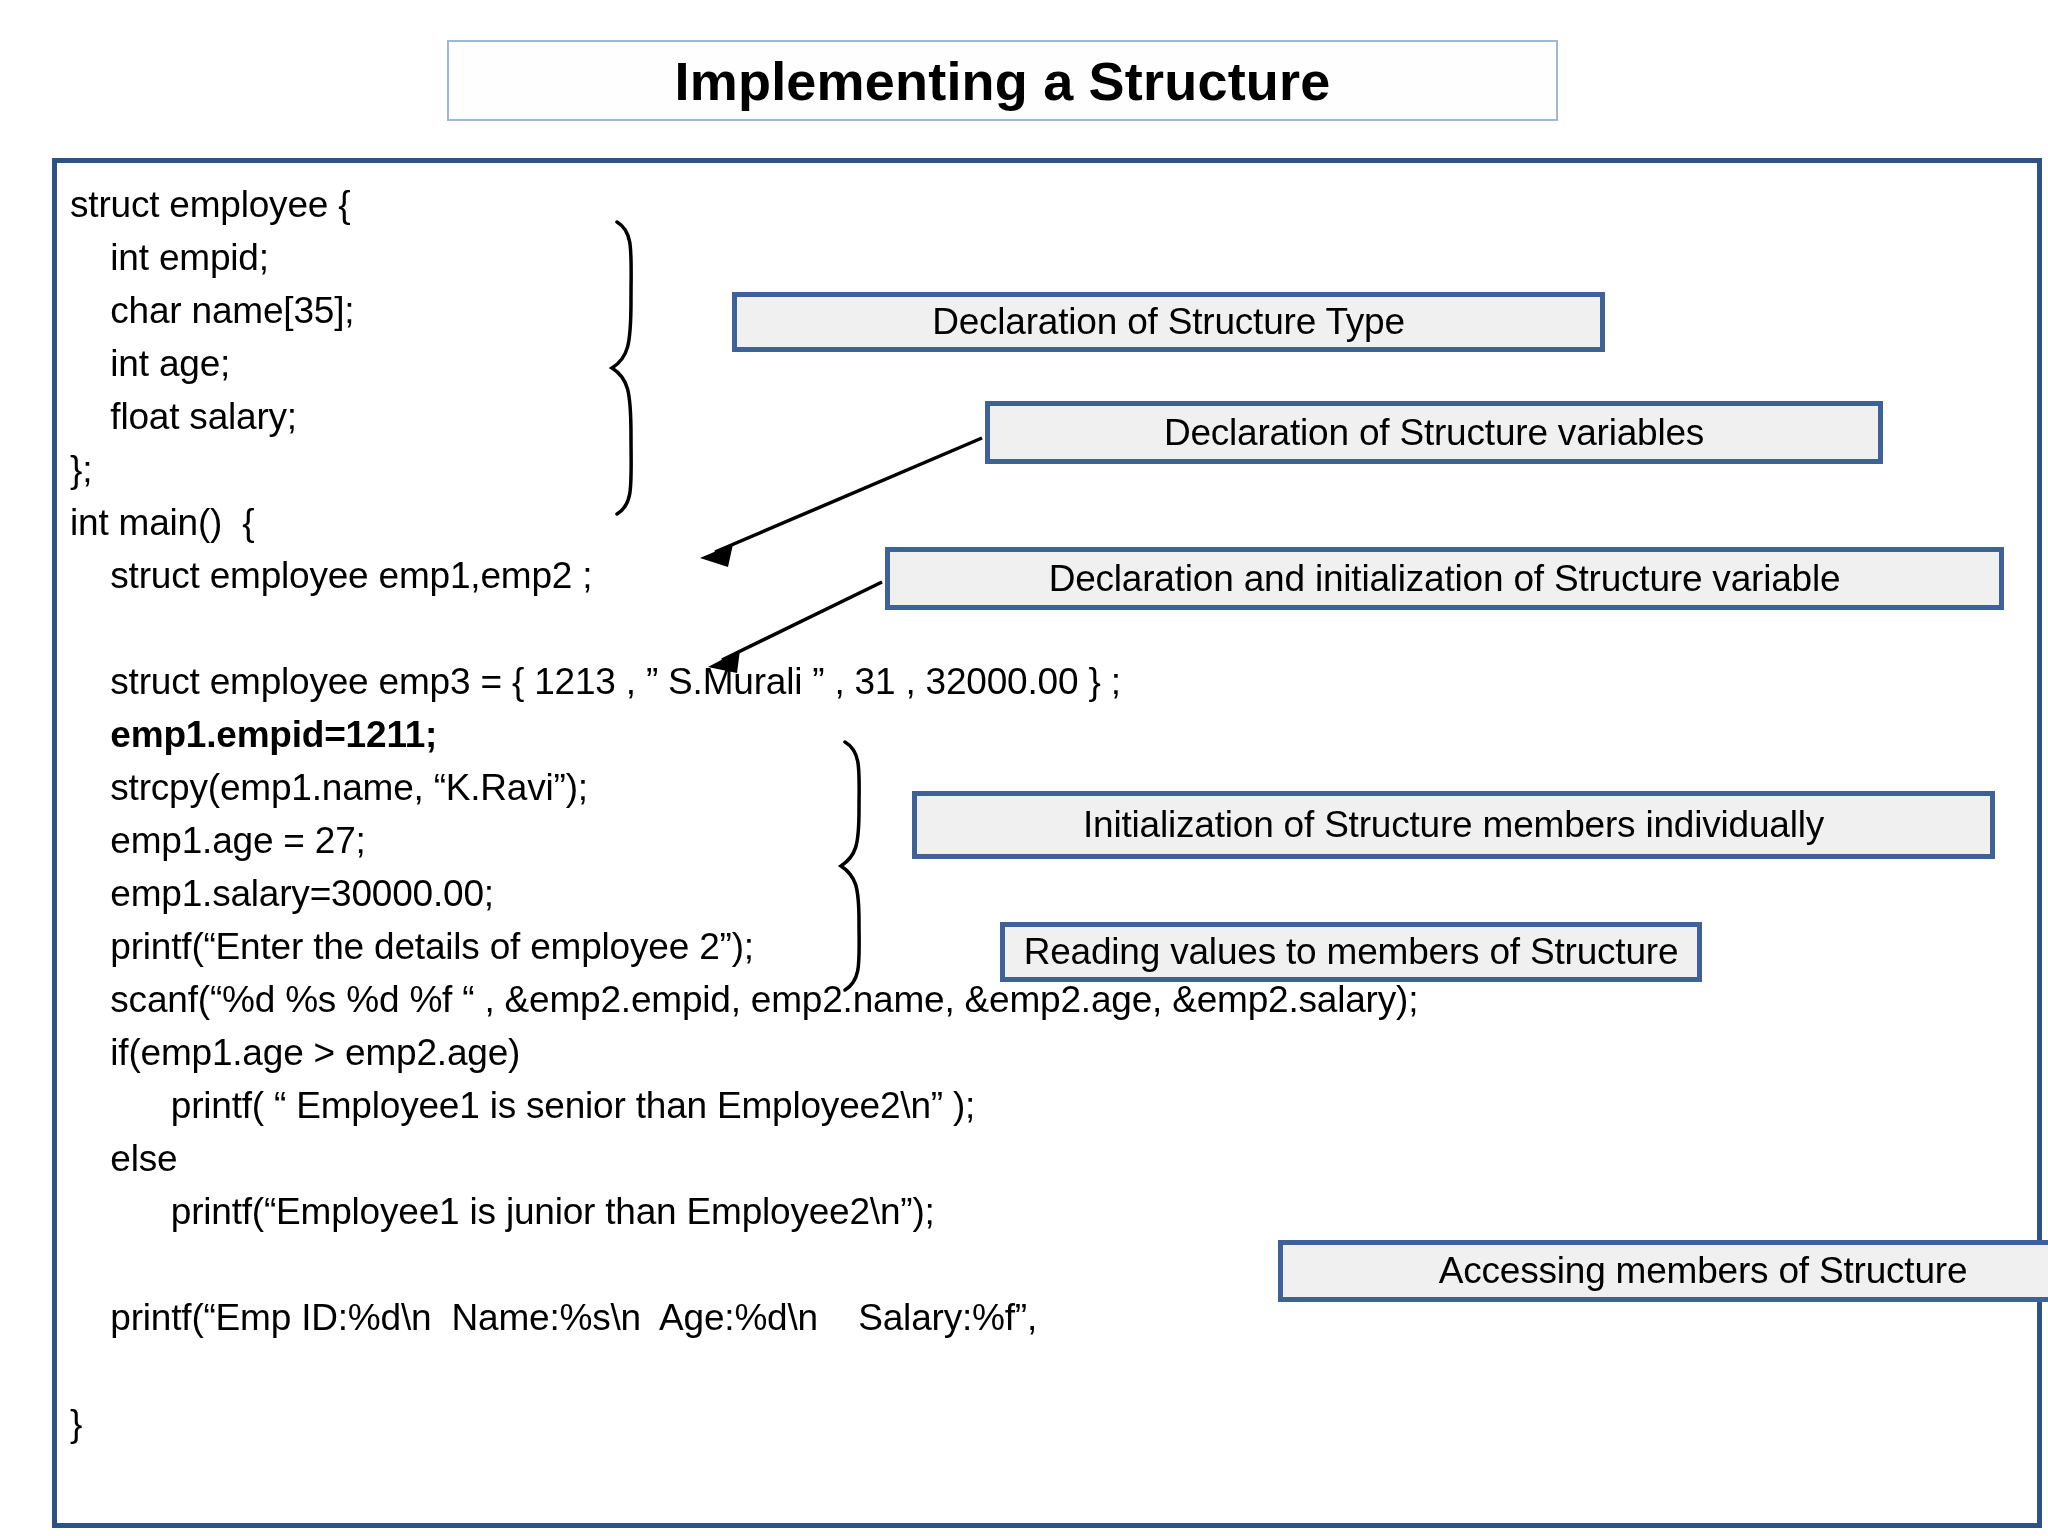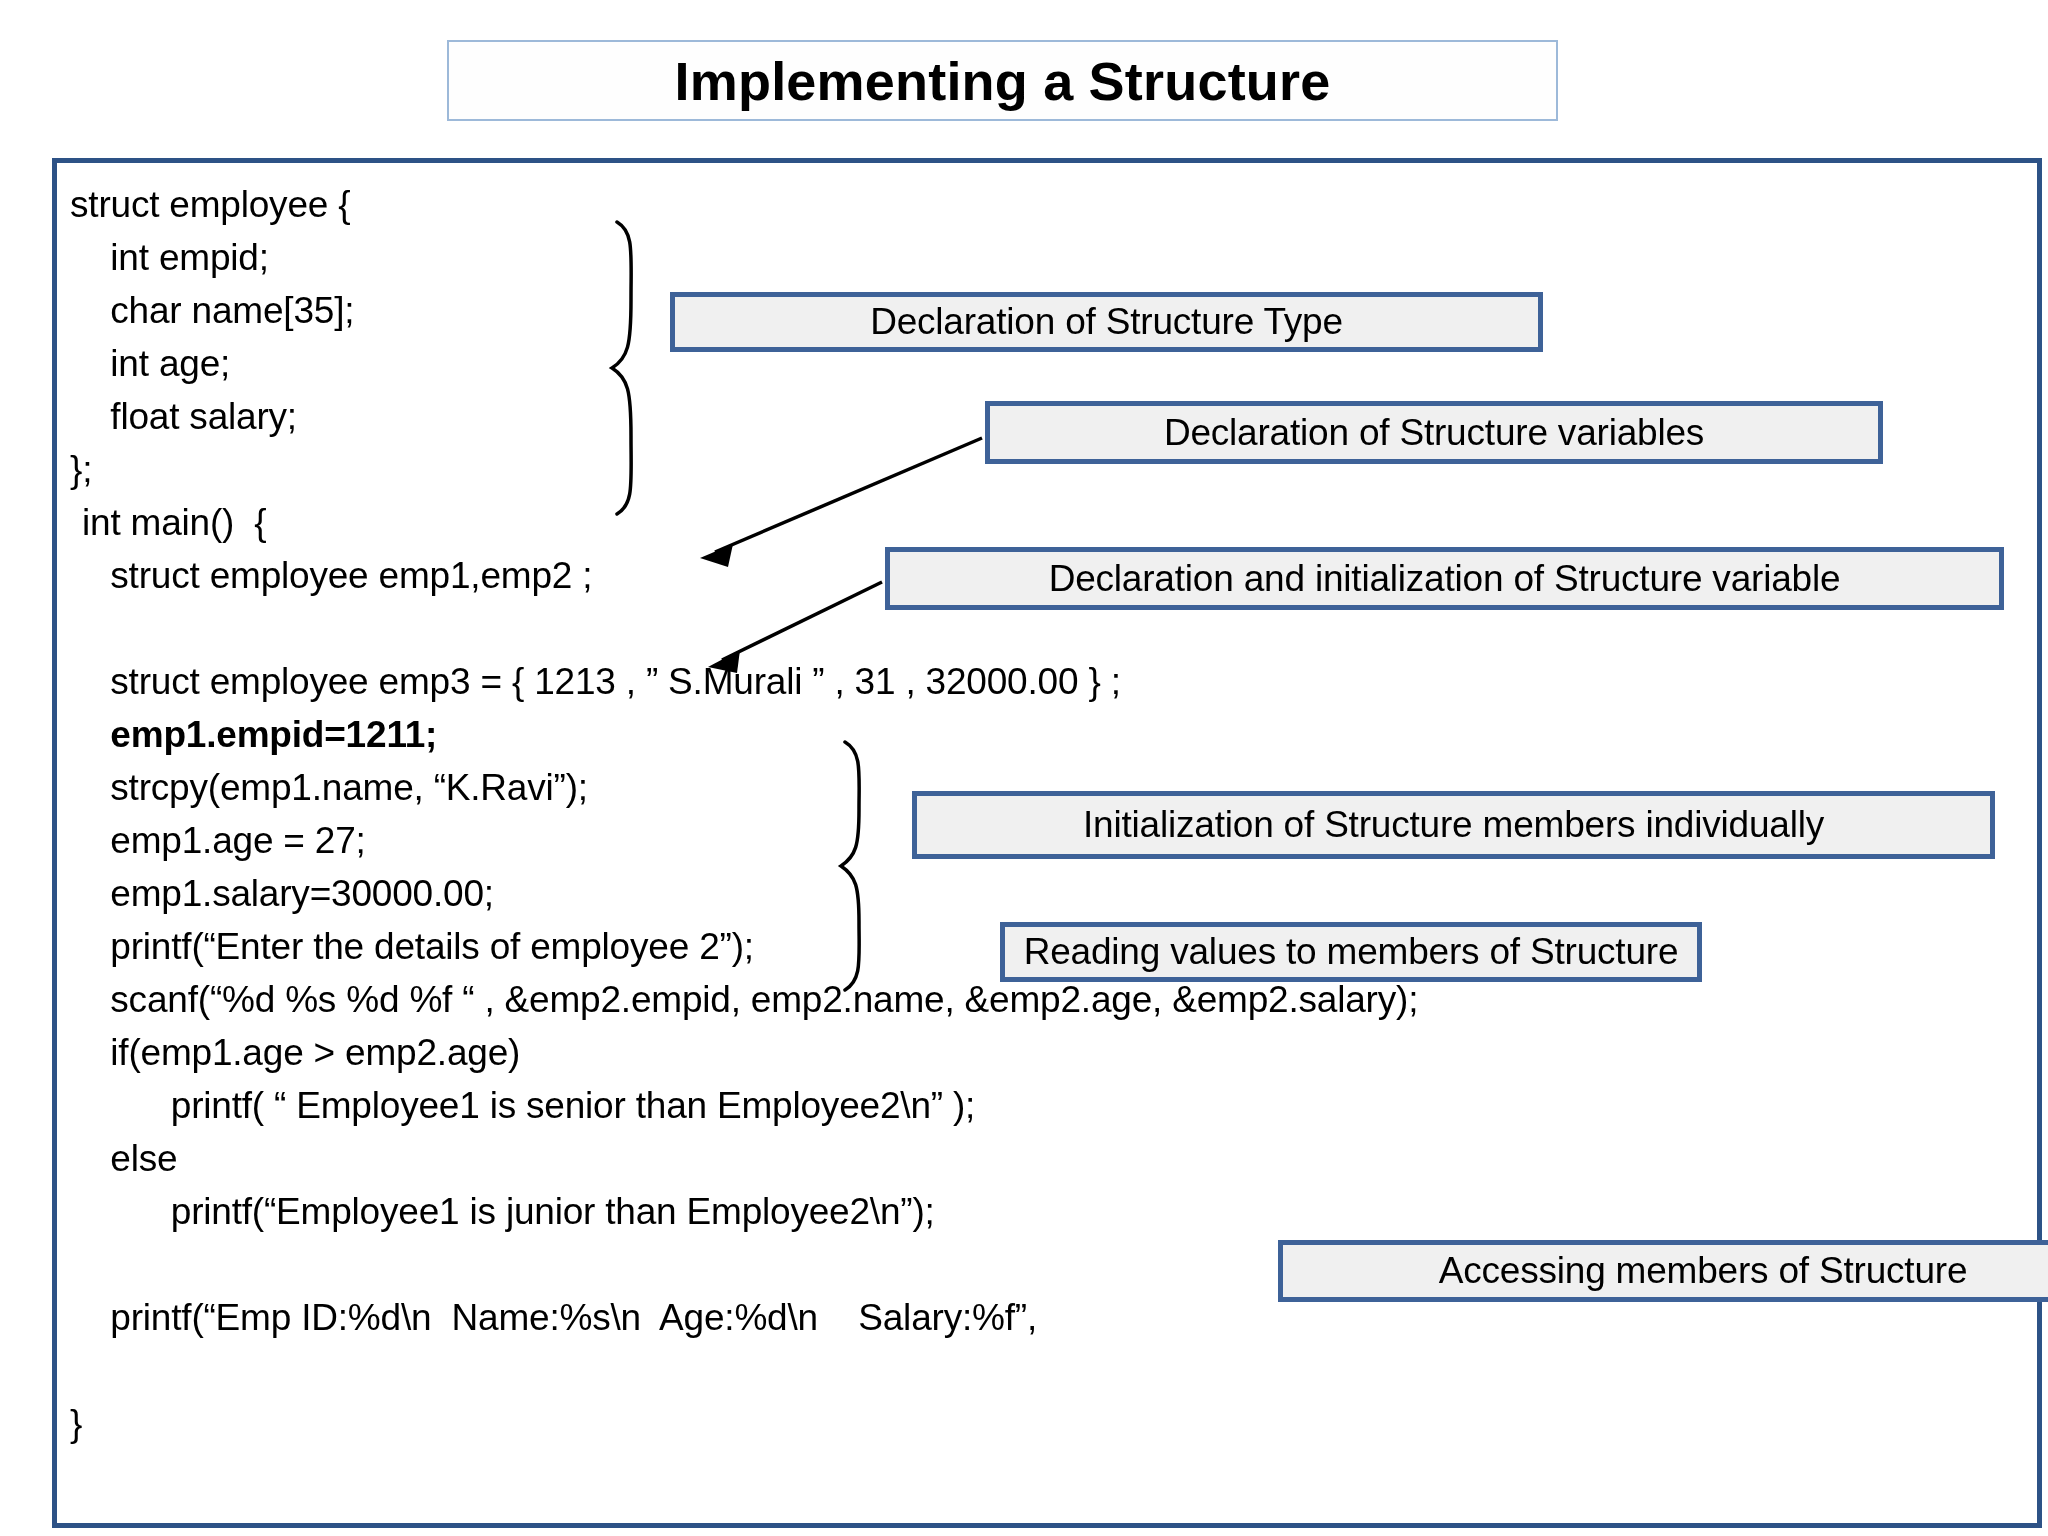--- a/index.html
+++ b/index.html
@@ -104,39 +104,39 @@
 
   <div id="body-frame"></div>
 
   <div id="code-layer">
       <div class="code-line" style="left: 70px; top: 172px;">struct employee {</div>
       <div class="code-line" style="left: 70px; top: 225px;">    int empid;</div>
       <div class="code-line" style="left: 70px; top: 278px;">    char name[35];</div>
       <div class="code-line" style="left: 70px; top: 331px;">    int age;</div>
       <div class="code-line" style="left: 70px; top: 384px;">    float salary;</div>
       <div class="code-line" style="left: 70px; top: 437px;">};</div>
-      <div class="code-line" style="left: 70px; top: 490px; margin-left: 12px;">int main()  {</div>
+      <div class="code-line" style="left: 70px; top: 490px;">int main()  {</div>
       <div class="code-line" style="left: 70px; top: 543px;">    struct employee emp1,emp2 ;</div>
       <div class="code-line" style="left: 70px; top: 649px;">    struct employee emp3 = { 1213 , ” S.Murali ” , 31 , 32000.00 } ;</div>
       <div class="code-line" style="left: 70px; top: 702px; font-weight: bold;">    emp1.empid=1211;</div>
       <div class="code-line" style="left: 70px; top: 755px;">    strcpy(emp1.name, “K.Ravi”);</div>
       <div class="code-line" style="left: 70px; top: 808px;">    emp1.age = 27;</div>
       <div class="code-line" style="left: 70px; top: 861px;">    emp1.salary=30000.00;</div>
       <div class="code-line" style="left: 70px; top: 914px;">    printf(“Enter the details of employee 2”);</div>
       <div class="code-line" style="left: 70px; top: 967px;">    scanf(“%d %s %d %f “ , &amp;emp2.empid, emp2.name, &amp;emp2.age, &amp;emp2.salary);</div>
       <div class="code-line" style="left: 70px; top: 1020px;">    if(emp1.age &gt; emp2.age)</div>
       <div class="code-line" style="left: 70px; top: 1073px;">          printf( “ Employee1 is senior than Employee2\n” );</div>
       <div class="code-line" style="left: 70px; top: 1126px;">    else</div>
       <div class="code-line" style="left: 70px; top: 1179px;">          printf(“Employee1 is junior than Employee2\n”);</div>
       <div class="code-line" style="left: 70px; top: 1285px;">    printf(“Emp ID:%d\n  Name:%s\n  Age:%d\n    Salary:%f”,</div>
       <div class="code-line" style="left: 70px; top: 1391px;">}</div>
     </div>
 
   <div id="callout-layer">
-      <div class="callout" style="left: 670px; top: 292px; width: 873px; height: 60px;">
+      <div class="callout" style="left: 732px; top: 292px; width: 873px; height: 60px;">
         <span>Declaration of Structure Type</span>
       </div>
       <div class="callout" style="left: 985px; top: 401px; width: 898px; height: 63px;">
         <span>Declaration of Structure variables</span>
       </div>
       <div class="callout" style="left: 885px; top: 547px; width: 1119px; height: 63px;">
         <span>Declaration and initialization of Structure variable</span>
       </div>
       <div class="callout" style="left: 912px; top: 791px; width: 1083px; height: 68px;">
         <span>Initialization of Structure members individually</span>

